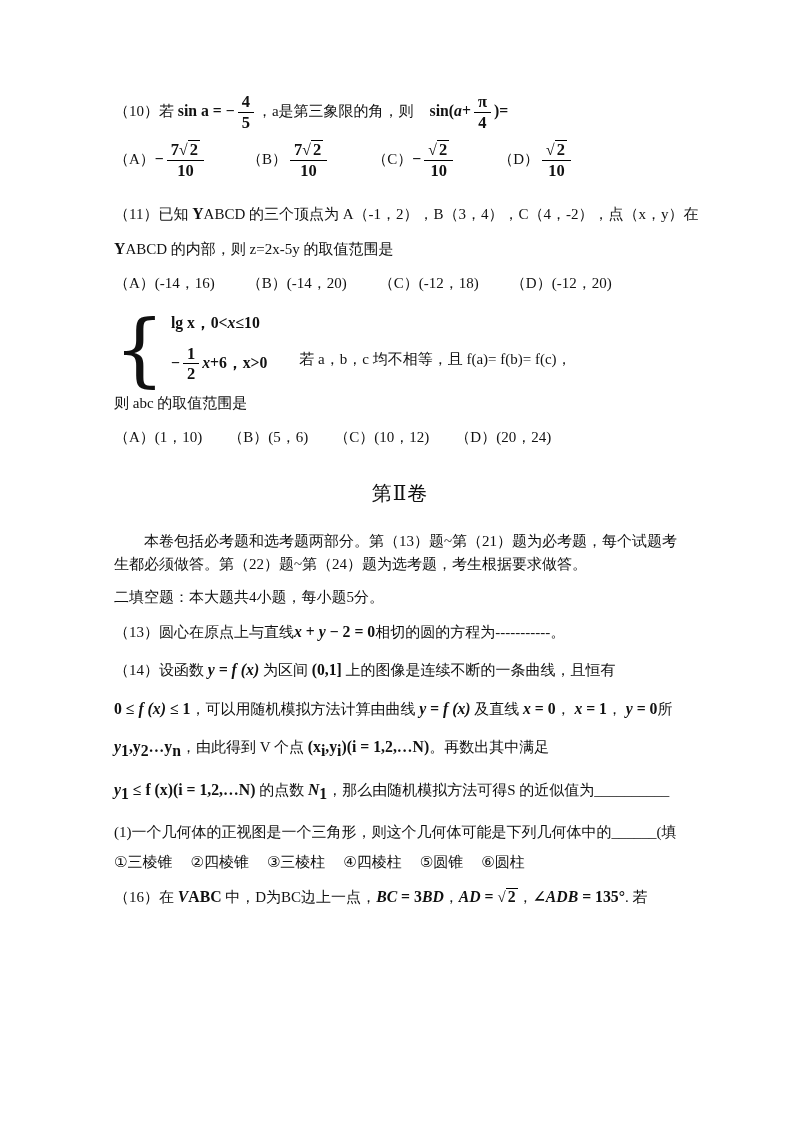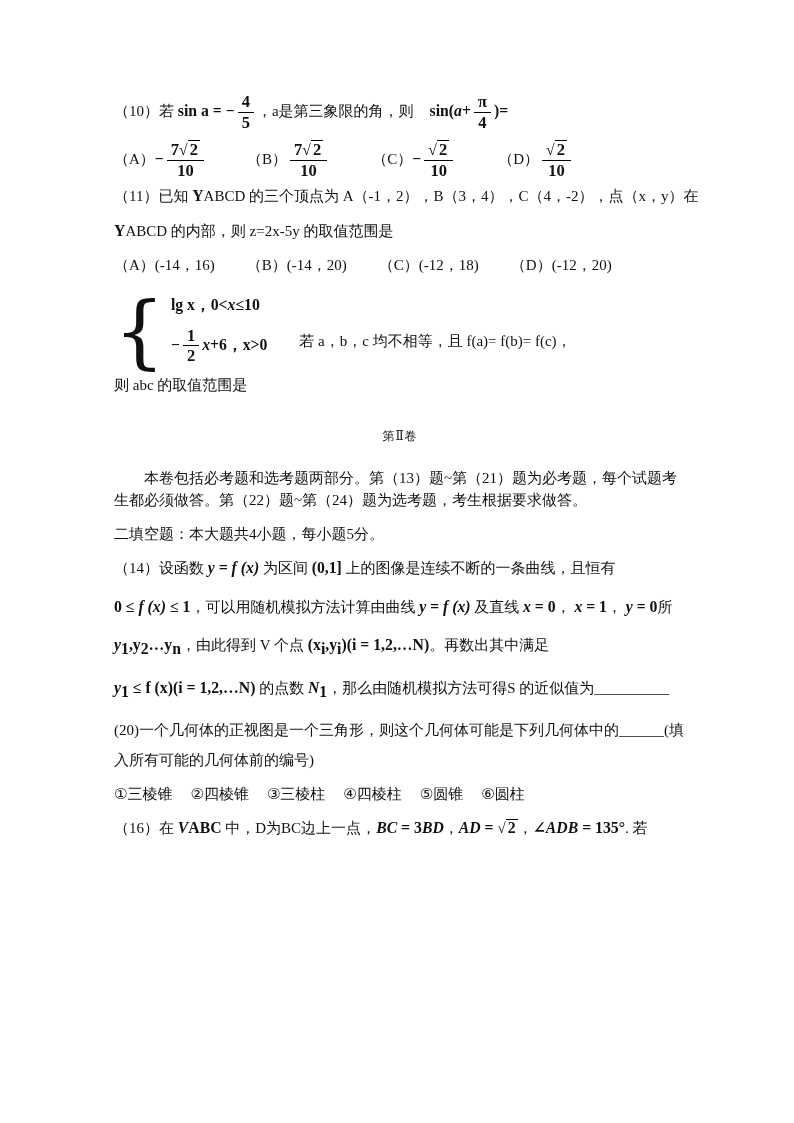--- a/index.html
+++ b/index.html
@@ -13,24 +13,24 @@
     width: 794px; height: 1123px;
     padding: 92px 108px 0 114px;
     font-family: "Liberation Serif", "DejaVu Serif", "DejaVu Sans", serif;
     font-size: 15px; line-height: 1.5;
   }
   .line { margin-bottom: 11px; white-space: nowrap; }
   .wrap { white-space: normal; }
   .indent { text-indent: 2em; }
   .center { text-align: center; }
   .mb14 { margin-bottom: 14px; }
-  .mb16 { margin-bottom: 4px; }
+  .mb16 { margin-bottom: 22px; }
   .mb8  { margin-bottom: 8px; }
   .mb15 { margin-bottom: 15px; }
-  .heading { margin: 30px 0 22px 0; font-size: 12px; letter-spacing: 1px; }
+  .heading { margin: 30px 0 22px 0; font-size: 20px; letter-spacing: 1px; }
 
   
   .m-b { font-weight: bold; font-size: 1.05em; }
   .m-i { font-weight: bold; font-style: italic; font-size: 1.05em; }
   sub  { font-size: 0.68em; }
   .frac {
     display: inline-flex; flex-direction: column;
     text-align: center; vertical-align: middle;
     margin: 0 3px; line-height: 1.18; font-weight: bold; font-size: 1.05em;
   }
@@ -86,32 +86,33 @@
     <span class="cases">
       <span class="case"><span class="m-b">lg x</span><span class="m-b">，0&lt;</span><span class="m-i">x</span><span class="m-b">≤10</span></span>
       <span class="case"><span class="m-b">−</span><span class="frac">
             <span class="num"><span class="m-b">1</span></span>
             <span class="den"><span class="m-b">2</span></span>
           </span><span class="m-i">x</span><span class="m-b">+6，x&gt;0</span></span>
     </span>
     <span class="tail">若 a，b，c 均不相等，且 f(a)= f(b)= f(c)，</span>
   </div>
   <div class="line">则 abc 的取值范围是</div>
+  <div class="line">（A）(1，10)<span class="gap" style="width: 26px;"></span>（B）(5，6)<span class="gap" style="width: 26px;"></span>（C）(10，12)<span class="gap" style="width: 26px;"></span>（D）(20，24)</div>
 
   <div class="line center heading">第Ⅱ卷</div>
 
   <p class="line wrap indent">本卷包括必考题和选考题两部分。第（13）题~第（21）题为必考题，每个试题考生都必须做答。第（22）题~第（24）题为选考题，考生根据要求做答。</p>
 
   <div class="line">二填空题：本大题共4小题，每小题5分。</div>
 
+  <div class="line mb15">（13）圆心在原点上与直线<span class="m-i">x</span><span class="m-b"> + </span><span class="m-i">y</span><span class="m-b"> − 2 = 0</span>相切的圆的方程为-----------。</div>
 
   <div class="line mb15">（14）设函数 <span class="m-i">y = f (x)</span> 为区间 <span class="m-b">(0,1]</span> 上的图像是连续不断的一条曲线，且恒有</div>
   <div class="line mb15"><span class="m-b">0 ≤ </span><span class="m-i">f (x)</span><span class="m-b"> ≤ 1</span>，可以用随机模拟方法计算由曲线 <span class="m-i">y = f (x)</span> 及直线 <span class="m-i">x</span><span class="m-b"> = 0</span>， <span class="m-i">x</span><span class="m-b"> = 1</span>， <span class="m-i">y</span><span class="m-b"> = 0</span>所</div>
   <div class="line mb15"><span class="m-i">y</span><sub class="m-b">1</sub><span class="m-b">,y</span><sub class="m-b">2</sub><span class="m-b">…y</span><sub class="m-b">n</sub>，由此得到 V 个点 <span class="m-b">(x</span><sub class="m-b">i</sub><span class="m-b">,y</span><sub class="m-b">i</sub><span class="m-b">)(i = 1,2,…N)</span>。再数出其中满足</div>
   <div class="line mb15"><span class="m-i">y</span><sub class="m-b">1</sub><span class="m-b"> ≤ f (x)(i = 1,2,…N)</span> 的点数 <span class="m-i">N</span><sub class="m-b">1</sub>，那么由随机模拟方法可得S 的近似值为__________</div>
 
-  <div class="line mb8">(20)一个几何体的正视图是一个三角形，则这个几何体可能是下列几何体中的______(填</div>
-  <div class="line">入所有可能的几何体前的编号)</div>
+  <div class="line mb8">(1)一个几何体的正视图是一个三角形，则这个几何体可能是下列几何体中的______(填</div>
   <div class="line">①三棱锥<span class="gap" style="width: 18px;"></span>②四棱锥<span class="gap" style="width: 18px;"></span>③三棱柱<span class="gap" style="width: 18px;"></span>④四棱柱<span class="gap" style="width: 18px;"></span>⑤圆锥<span class="gap" style="width: 18px;"></span>⑥圆柱</div>
 
   <div class="line">（16）在 <span class="m-i">V</span><span class="m-b">ABC</span> 中，D为BC边上一点，<span class="m-i">BC</span><span class="m-b"> = 3</span><span class="m-i">BD</span>，<span class="m-i">AD</span><span class="m-b"> = </span><span class="sqrt"><span>√</span><span class="rad"><span class="m-b">2</span></span></span>，<span class="m-b">∠</span><span class="m-i">ADB</span><span class="m-b"> = 135°</span>. 若</div>
 
 </div>
 
 </body></html>

